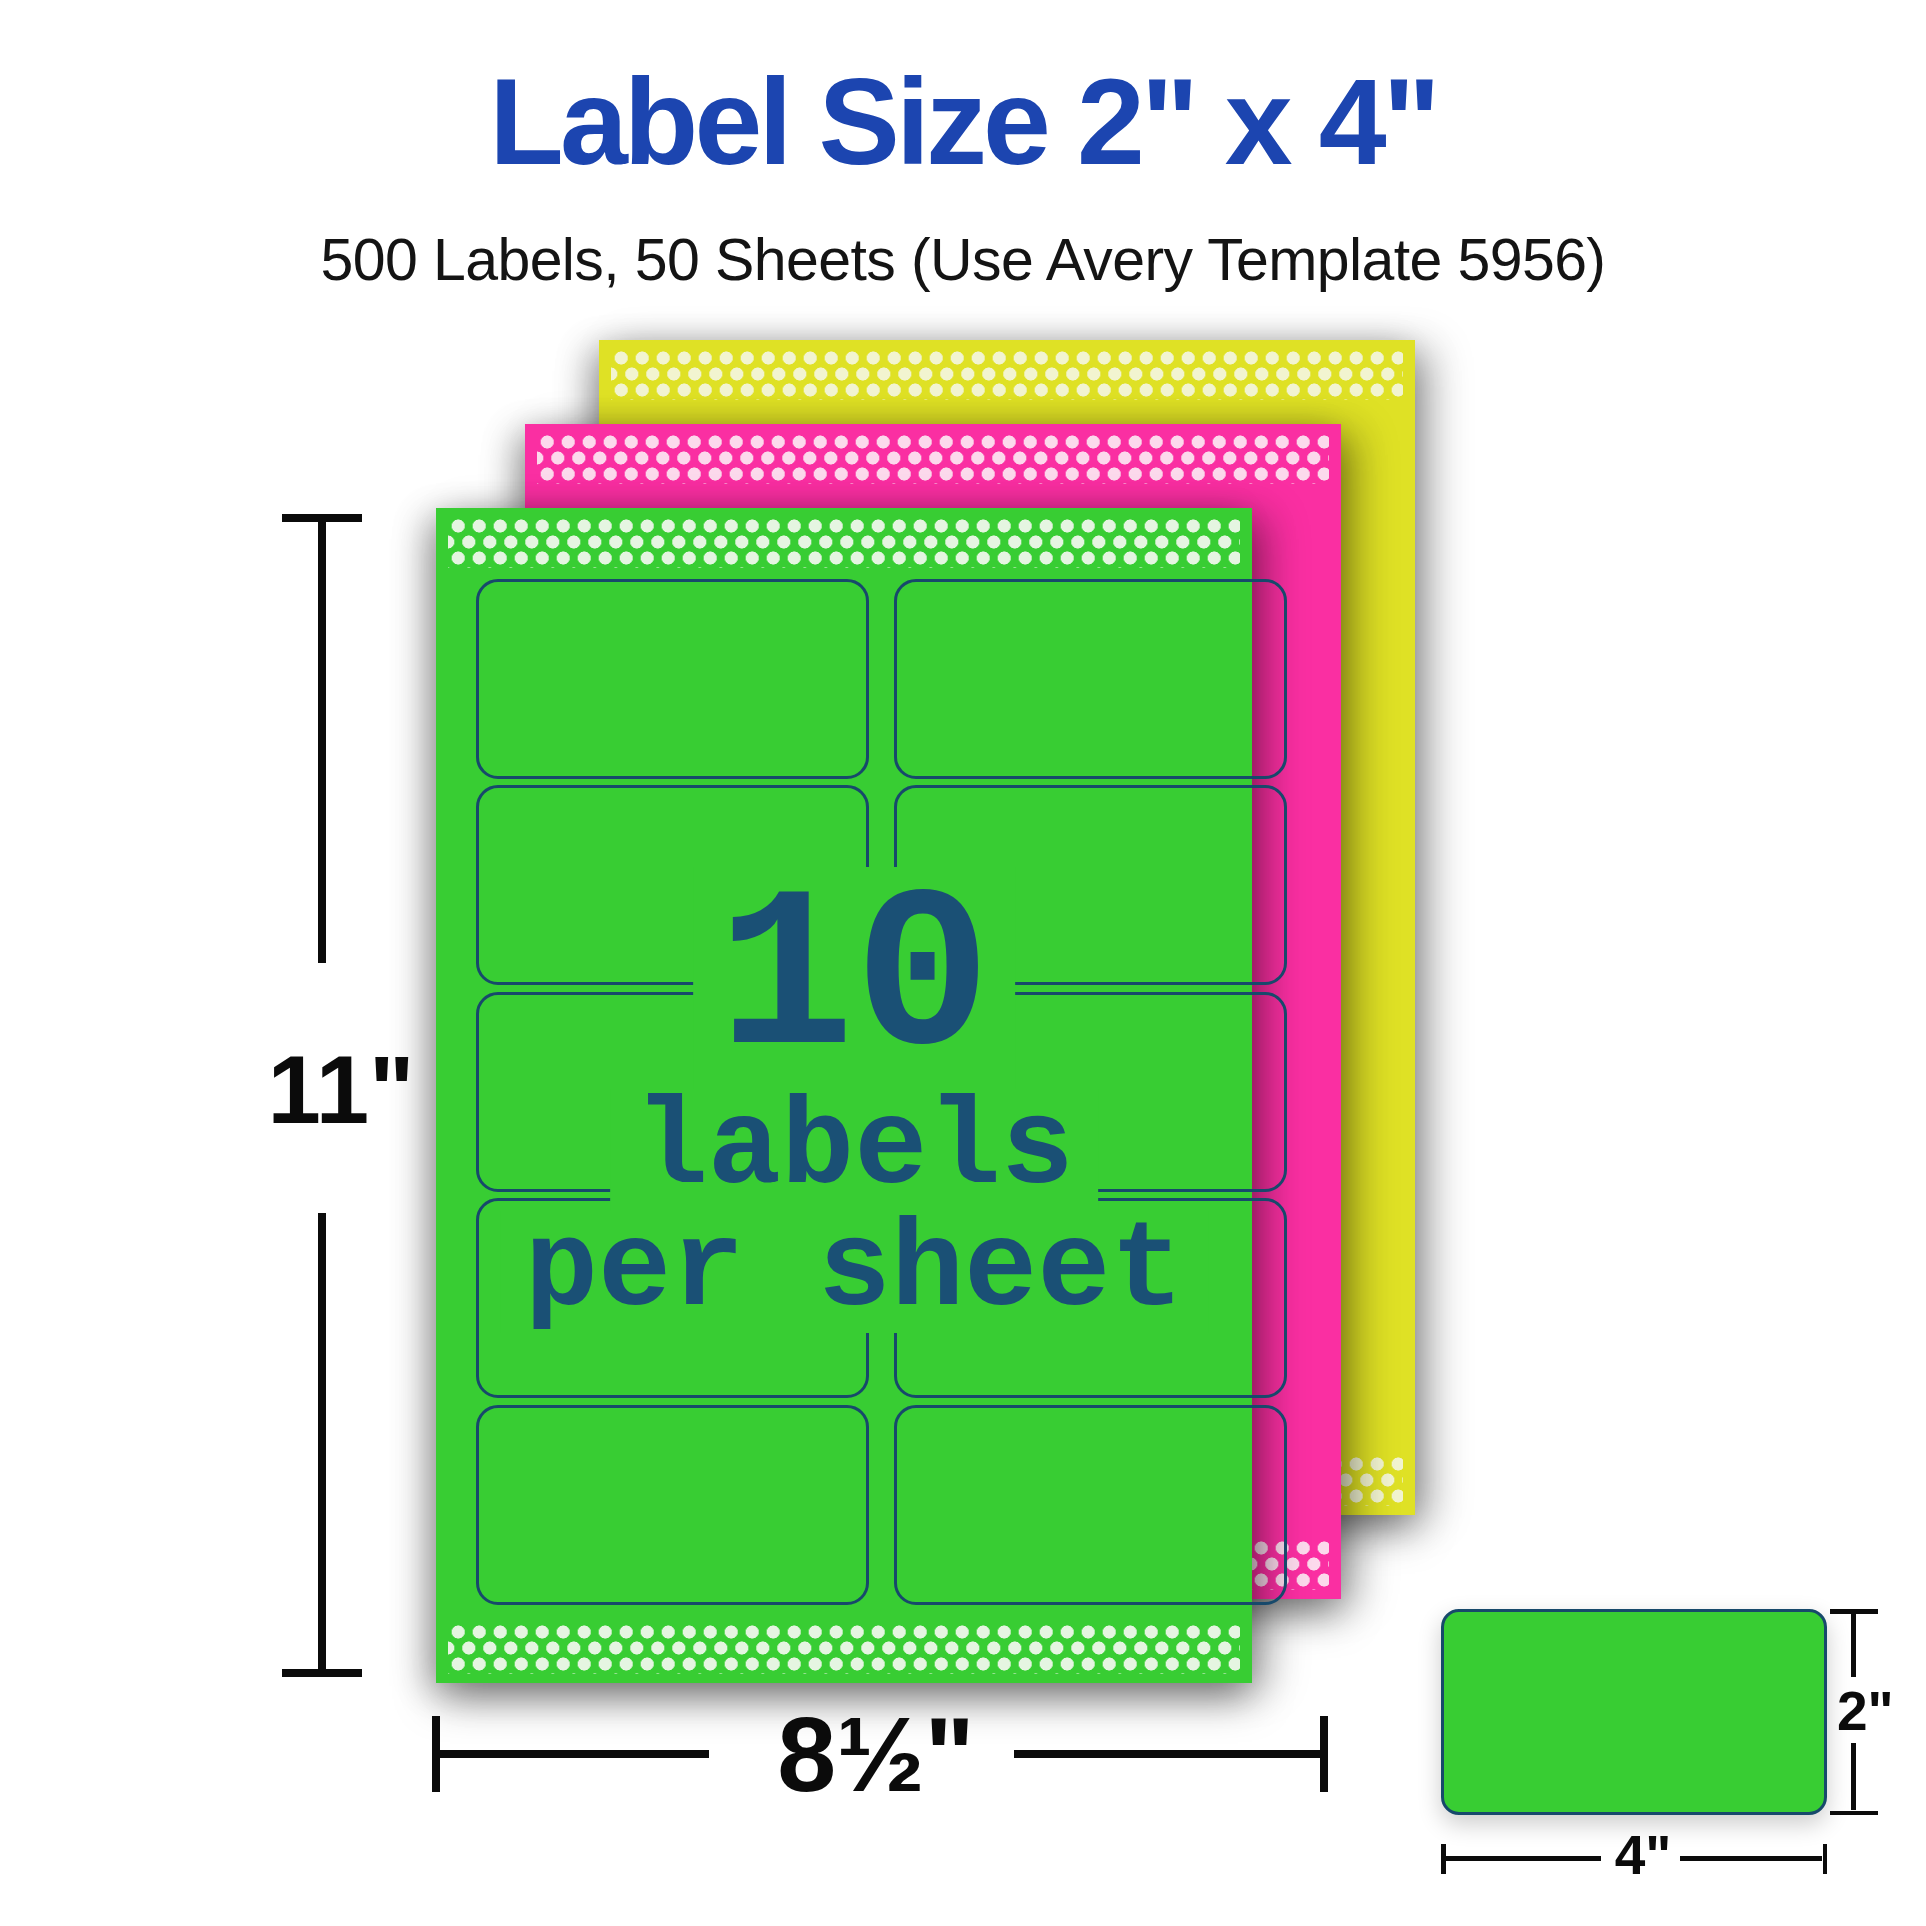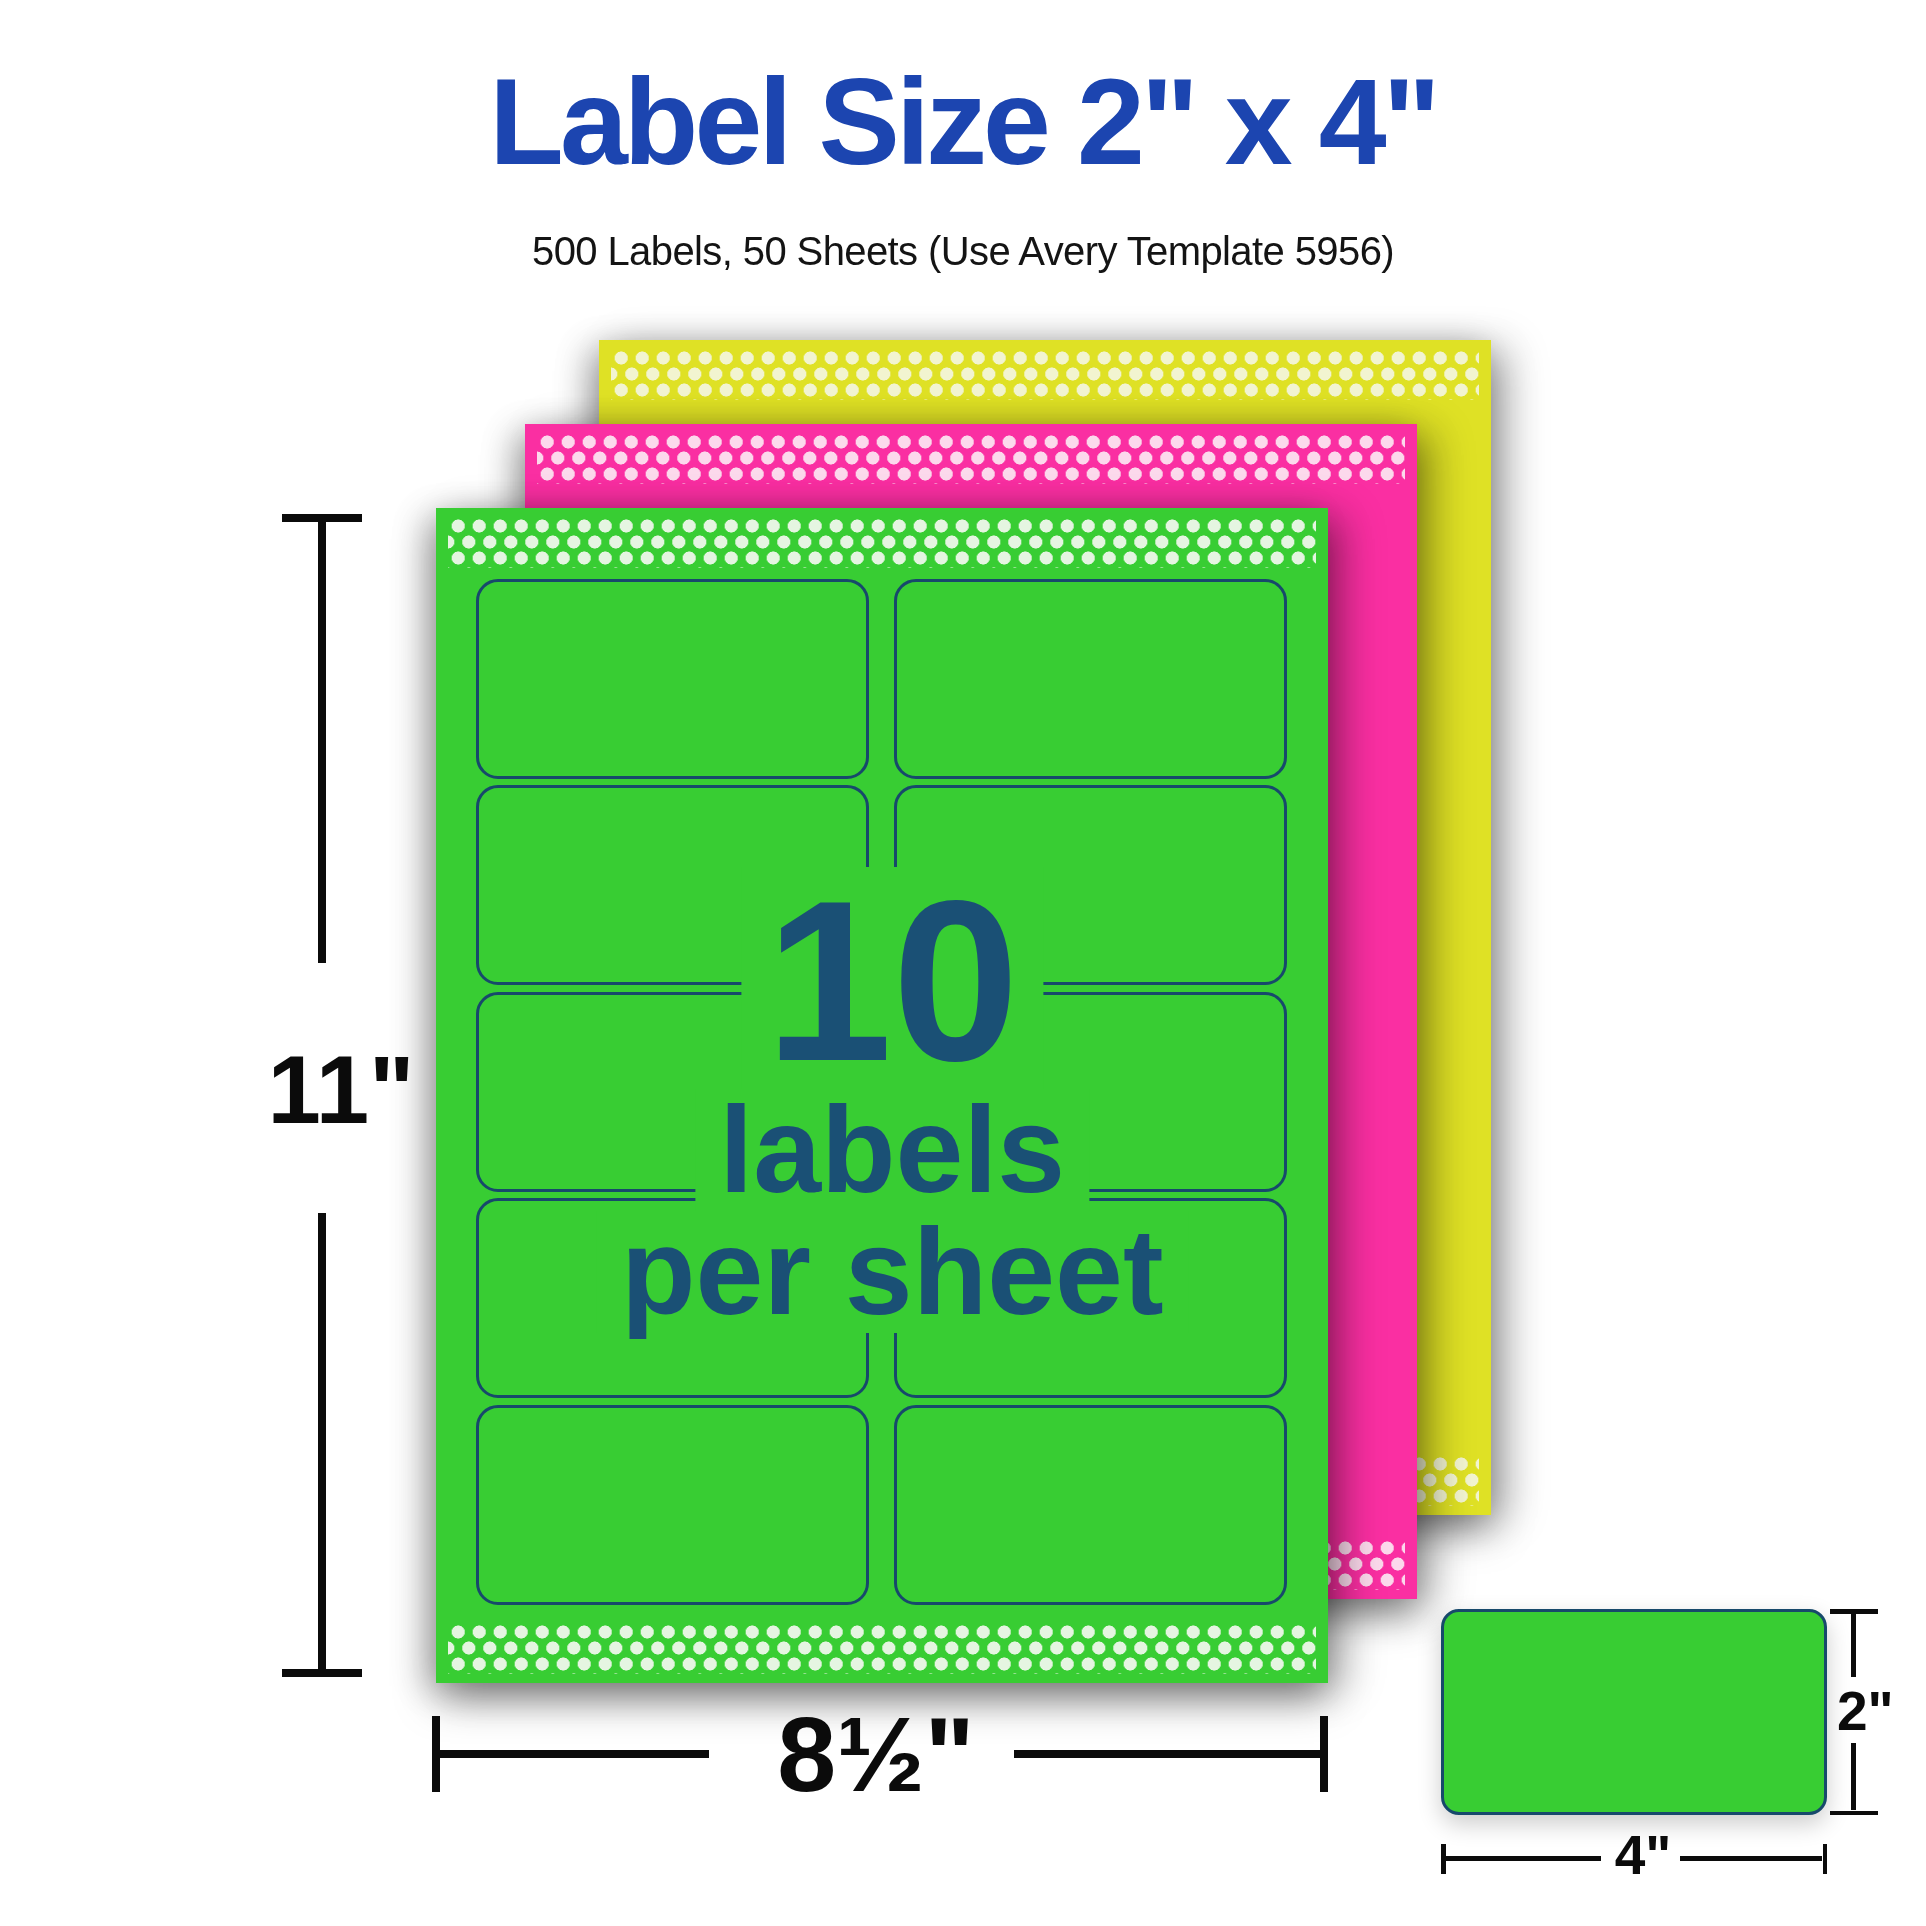--- a/index.html
+++ b/index.html
@@ -19,28 +19,29 @@
   body{width:1926px;height:1926px;font-family:"Liberation Sans",sans-serif;}
   .canvas{position:absolute;left:0;top:0;width:1926px;height:1926px;overflow:hidden;background:#ffffff;}
 
   .page-title{
     position:absolute;left:0;right:0;top:61px;text-align:center;
     font-size:122px;font-weight:700;letter-spacing:-3.9px;line-height:1;
     color:var(--title-blue);
   }
   .subtitle{
     position:absolute;left:0;right:0;top:231px;text-align:center;
-    font-size:40px;font-weight:400;letter-spacing:-0.6px;line-height:1;
+    font-size:59px;font-weight:400;letter-spacing:-0.6px;line-height:1;
     color:var(--subtitle-black);
   }
 
   
   .sheet{
-    position:absolute;width:892px;height:1175px;
+    position:absolute;width:816px;height:1175px;
     box-shadow:0 16.7px 39px rgba(0,0,0,.37),18px 6.4px 39px rgba(0,0,0,.22),-13px 6.4px 32px rgba(0,0,0,.16);
+    font-family:Liberation Mono, monospace;
   }
   .sheet-yellow{left:599px;top:340px;background:var(--yellow);}
   .sheet-pink  {left:525px;top:424px;background:var(--pink);}
   .sheet-green {left:436px;top:508px;background:var(--green);}
   .sheet-yellow .dots{--dot:var(--yellow-dot);}
   .sheet-pink   .dots{--dot:var(--pink-dot);}
   .sheet-green  .dots{--dot:var(--green-dot);}
 
   .dots{
     position:absolute;left:11.6px;right:11.6px;height:51px;

